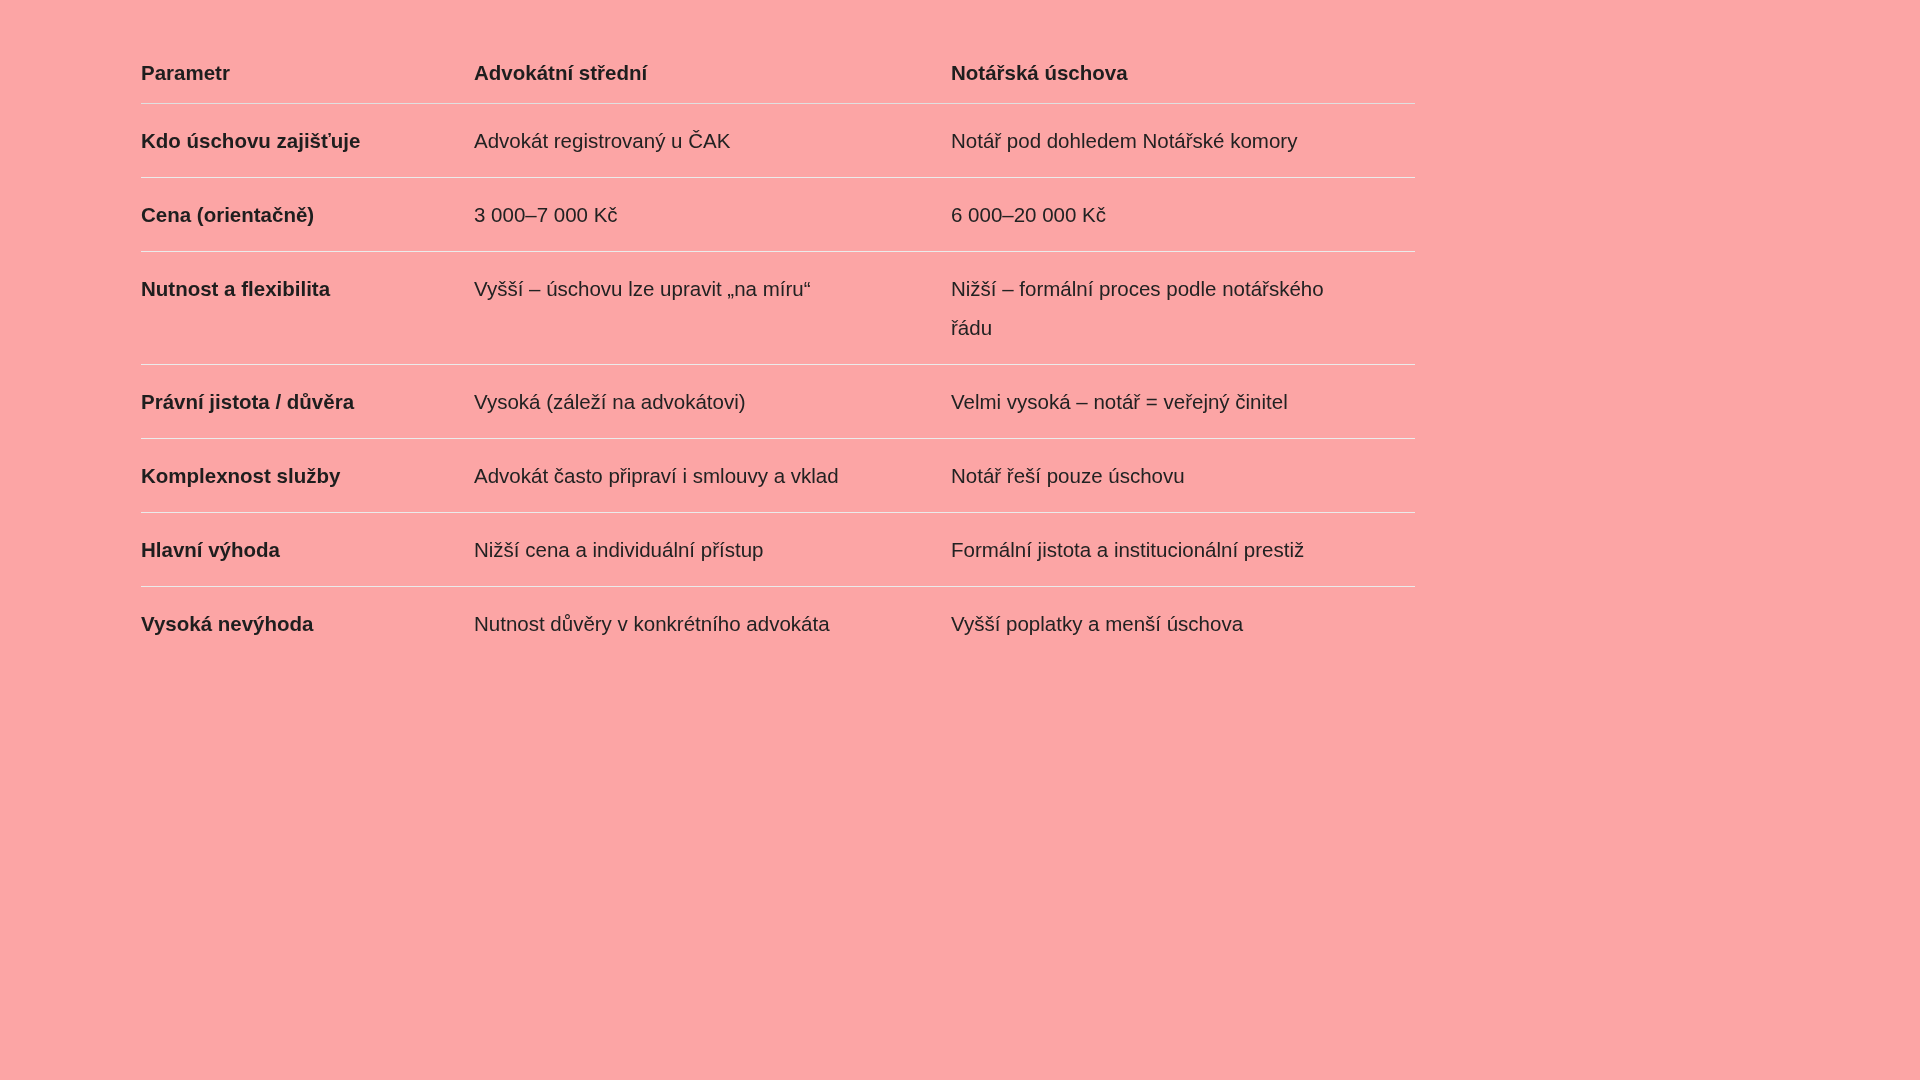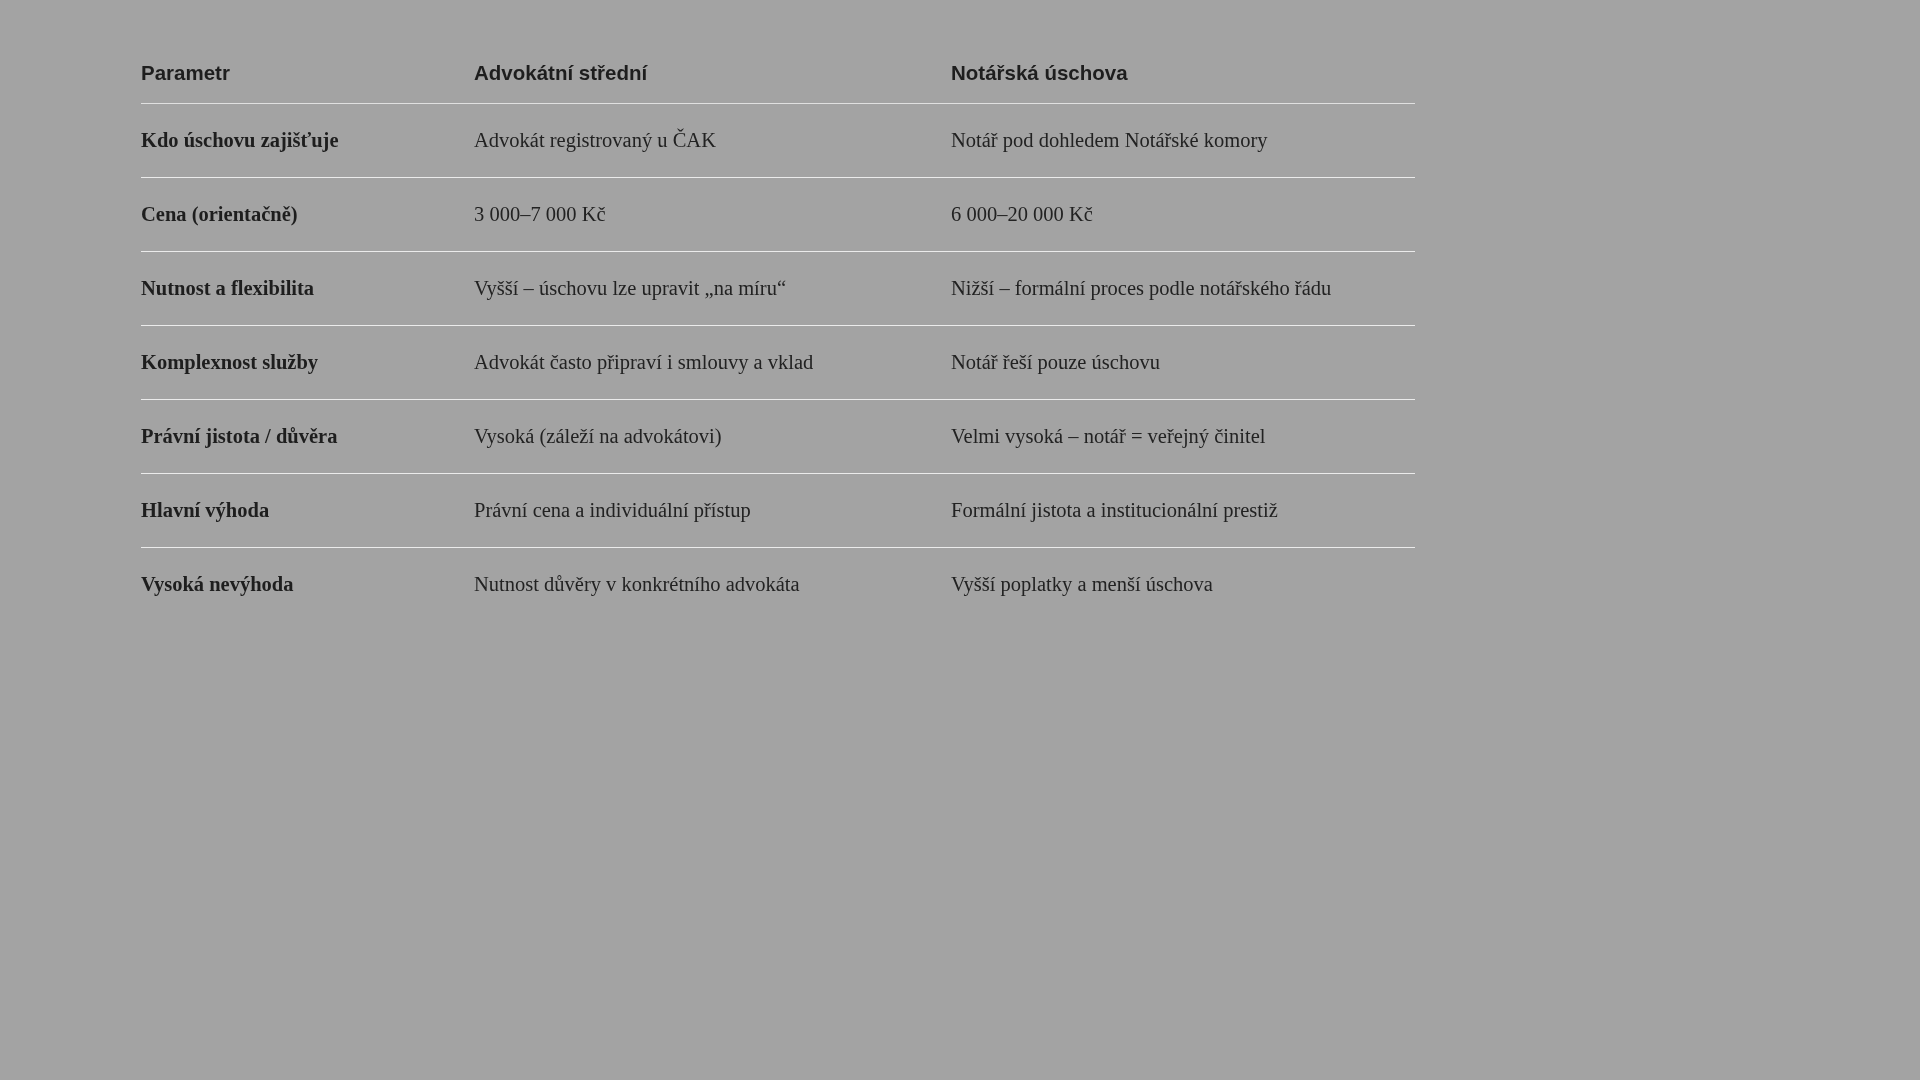--- a/index.html
+++ b/index.html
@@ -6,21 +6,21 @@
   html, body {
     width: 1920px;
     height: 1080px;
     background: #ffffff;
     font-family: "Liberation Sans", sans-serif;
     color: #1e1e1e;
   }
   .page {
     width: 1920px;
     height: 1080px;
-    background: #a3a3a3;
+    background: #fca5a5;
     overflow: hidden;
   }
   .table-wrap {
     margin: 40px 0 0 141px;
     width: 1274px;
   }
   table.compare {
     width: 100%;
     border-collapse: collapse;
     table-layout: fixed;
@@ -36,21 +36,20 @@
     padding: 17px 48px 17px 0;
   }
   thead th {
     font-weight: bold;
     padding-top: 13px;
     padding-bottom: 11px;
     border-bottom: 1px solid #e0e0e0;
   }
   tbody tr {
     border-bottom: 1px solid #ebebeb;
-    font-family: Liberation Serif, serif;
   }
   tbody tr:last-child {
     border-bottom: none;
   }
   tbody th[scope="row"] {
     font-weight: bold;
   }
   tbody td {
     font-weight: normal;
     color: #222222;
@@ -84,32 +83,32 @@
           <th scope="row">Cena (orientačně)</th>
           <td>3 000–7 000 Kč</td>
           <td>6 000–20 000 Kč</td>
         </tr>
         <tr>
           <th scope="row">Nutnost a flexibilita</th>
           <td>Vyšší – úschovu lze upravit „na míru“</td>
           <td>Nižší – formální proces podle notářského řádu</td>
         </tr>
         <tr>
+          <th scope="row">Právní jistota / důvěra</th>
+          <td>Vysoká (záleží na advokátovi)</td>
+          <td>Velmi vysoká – notář = veřejný činitel</td>
+        </tr>
+        <tr>
           <th scope="row">Komplexnost služby</th>
           <td>Advokát často připraví i smlouvy a vklad</td>
           <td>Notář řeší pouze úschovu</td>
         </tr>
         <tr>
-          <th scope="row">Právní jistota / důvěra</th>
-          <td>Vysoká (záleží na advokátovi)</td>
-          <td>Velmi vysoká – notář = veřejný činitel</td>
-        </tr>
-        <tr>
           <th scope="row">Hlavní výhoda</th>
-          <td>Právní cena a individuální přístup</td>
+          <td>Nižší cena a individuální přístup</td>
           <td>Formální jistota a institucionální prestiž</td>
         </tr>
         <tr>
           <th scope="row">Vysoká nevýhoda</th>
           <td>Nutnost důvěry v konkrétního advokáta</td>
           <td>Vyšší poplatky a menší úschova</td>
         </tr>
       </tbody>
     </table>
   </div>

